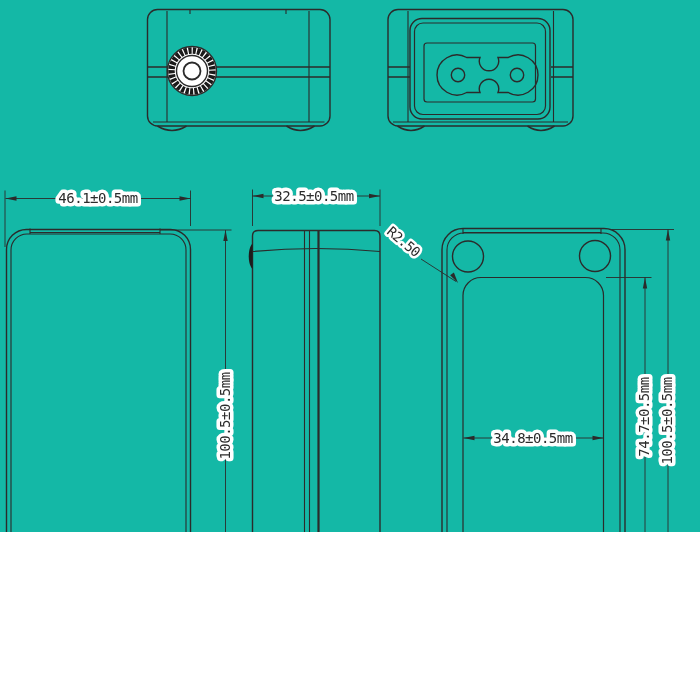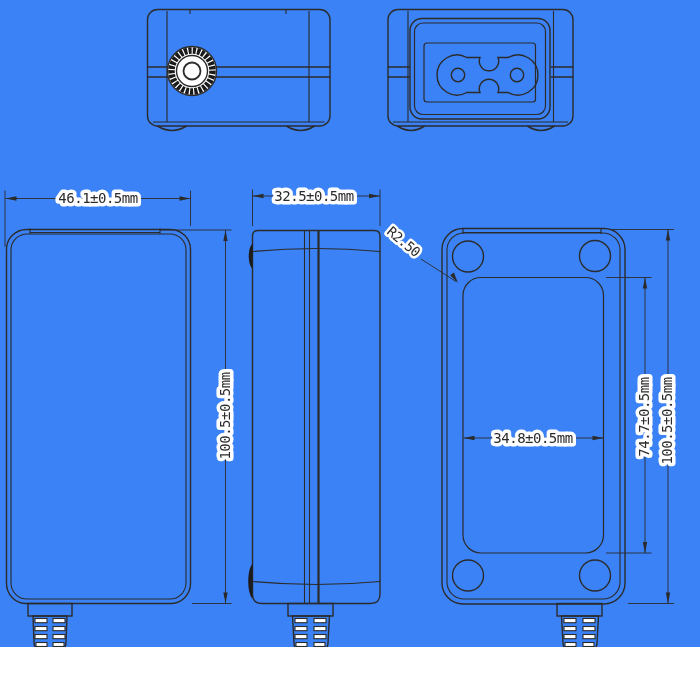--- a/index.html
+++ b/index.html
@@ -1,16 +1,16 @@
 <!DOCTYPE html>
 <html><head>
 <meta charset="utf-8">
 <style>
   html,body{margin:0;padding:0;background:#fff;}
-  .stage{position:relative;width:700px;height:647px;background:#3b82f6;overflow:hidden;}
+  .stage{position:relative;width:700px;height:532px;background:#14b8a6;overflow:hidden;}
   svg{display:block;}
   .ln{stroke:#2b2b2b;fill:none;}
   .w14{stroke-width:1.4;}
   .w12{stroke-width:1.2;}
   .w11{stroke-width:1.1;}
   .w16{stroke-width:1.6;}
   .w22{stroke-width:2.2;}
   .dimln{stroke:#2b2b2b;stroke-width:0.9;fill:none;}
   .arrow{fill:#2b2b2b;stroke:none;}
   .dim{font-family:"DejaVu Sans Mono",monospace;font-size:14px;fill:#2b2b2b;

